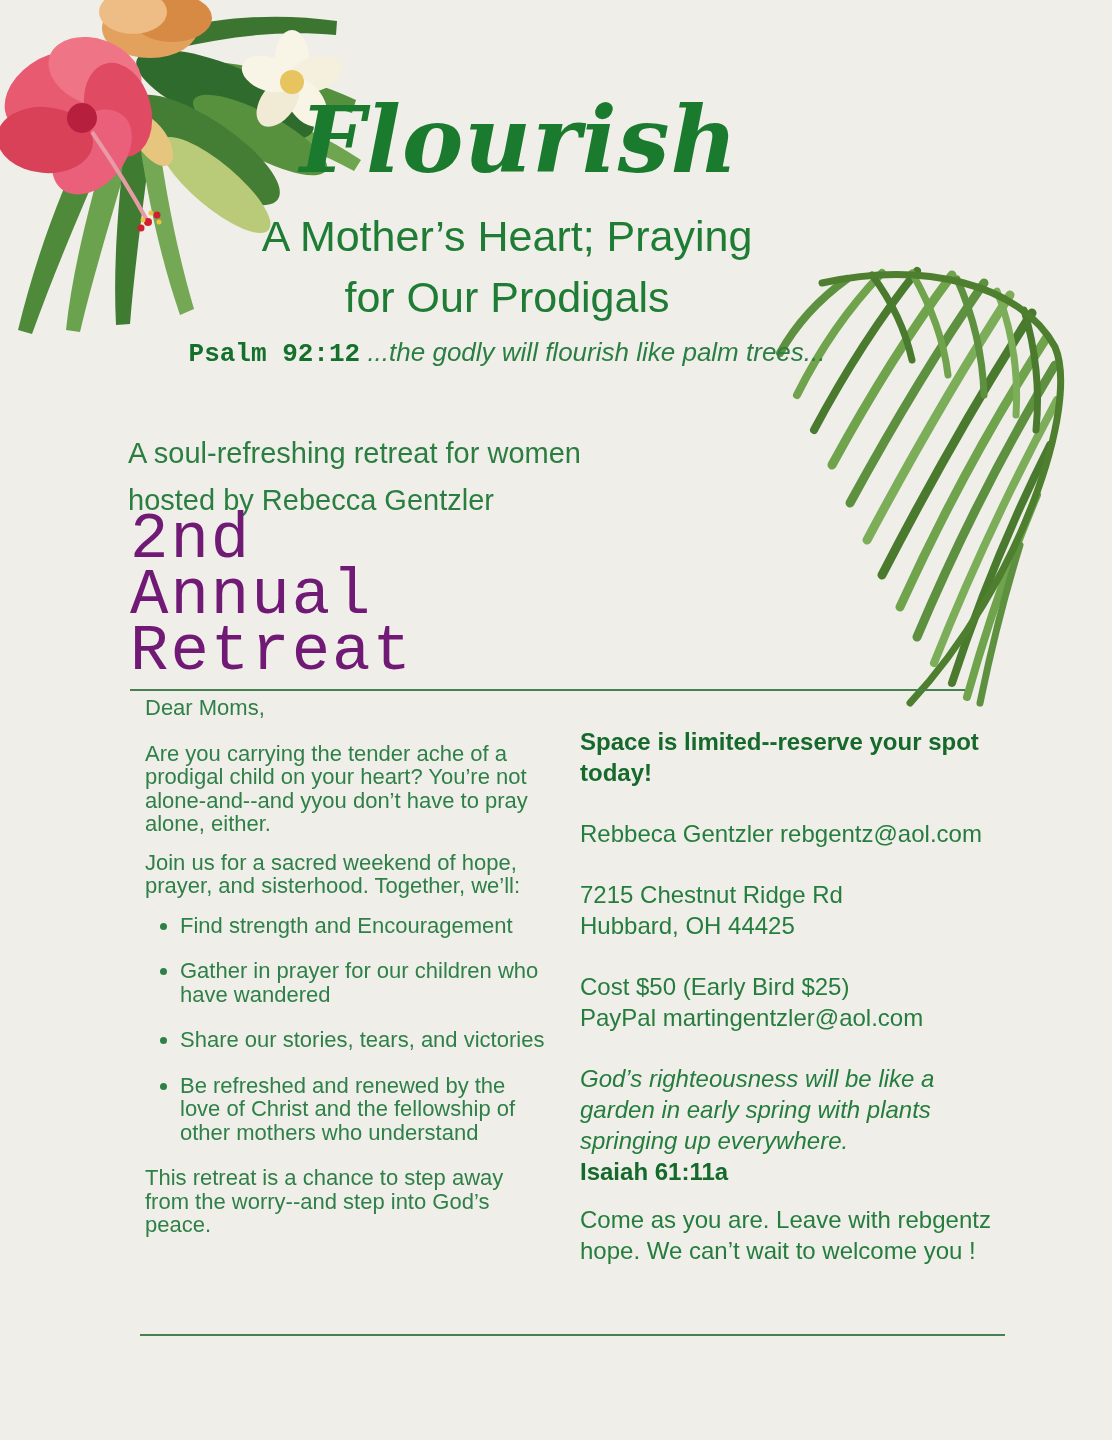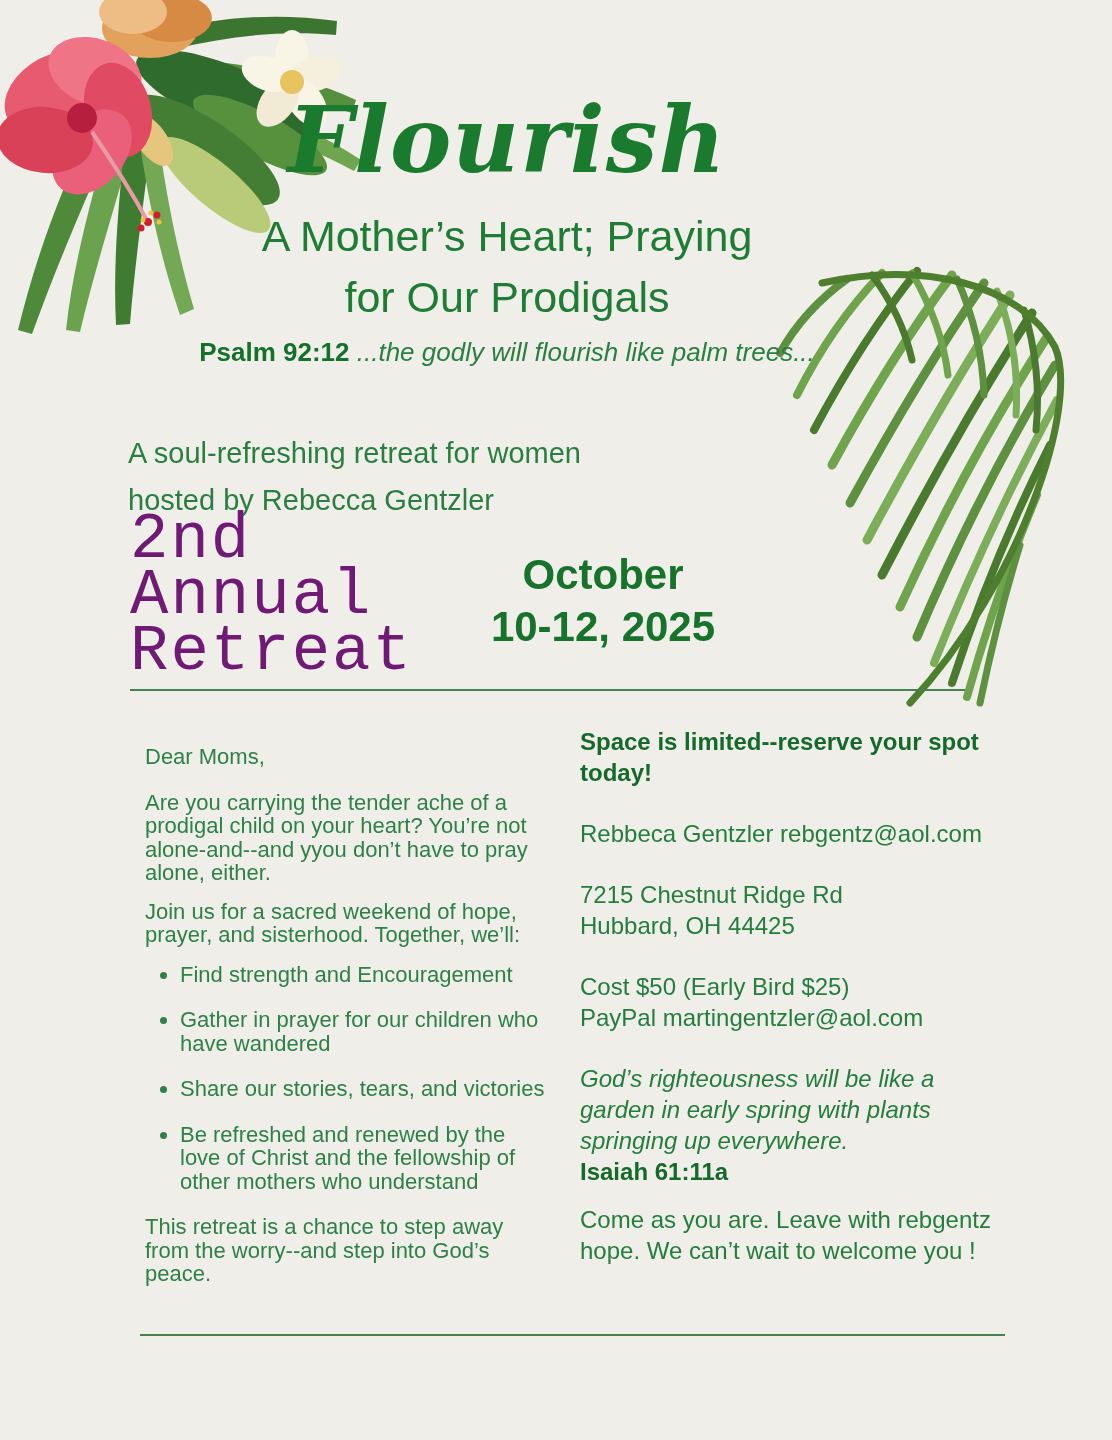--- a/index.html
+++ b/index.html
@@ -5,33 +5,33 @@
   html,body { margin:0; padding:0; }
   .page {
     position:relative; width:1112px; height:1440px;
     background:#efeee8; overflow:hidden;
     font-family:"Liberation Sans", sans-serif;
   }
   .abs { position:absolute; }
 
   
   .title {
-    left:0; top:86px; width:1014px; text-align:center;
+    left:12px; top:86px; width:1014px; text-align:center;
     font-family:"DejaVu Serif", serif; font-style:italic; font-weight:bold;
     font-size:92px; color:#1a7a2e; letter-spacing:1px;
   }
   .subtitle {
     left:0; top:206px; width:1014px; text-align:center;
     font-size:43px; line-height:61px; color:#1e7c35;
   }
   .verse {
     left:0; top:337px; width:1014px; text-align:center;
     font-size:26px; color:#2b7e42;
   }
-  .verse .ref { font-weight:bold; font-style:normal; color:#15702c; }
+  .verse .ref { font-weight:bold; font-style:normal; color:#15702c;font-family:Liberation Mono, monospace; }
   .verse .txt { font-style:italic; }
 
   
   .intro {
     left:128px; top:430px; width:560px;
     font-size:29px; line-height:47px; color:#2a7e40;
   }
   .edition {
     left:130px; top:512px;
     font-family:Liberation Mono, monospace; font-size:64px; line-height:56px;
@@ -40,21 +40,21 @@
   .date {
     left:420px; top:549px; width:366px; text-align:center;
     font-size:42px; line-height:52px; font-weight:bold; color:#17722c;
   }
   .rule { height:2px; background:#46814f; }
   .rule1 { left:130px; top:689px; width:835px; }
   .rule2 { left:140px; top:1334px; width:865px; }
 
   
   .col-left {
-    left:145px; top:745px; width:404px;
+    left:145px; top:696px; width:404px;
     font-size:22px; line-height:23.5px; color:#2f8048;
   }
   .col-left p { margin:0 0 15px 0; }
   .col-left .salutation { margin-bottom:22px; }
   .col-left ul { margin:16px 0 0 0; padding-left:35px; }
   .col-left li { margin-bottom:22px; }
   .col-left .closing { margin-top:4px; }
 
   
   .col-right {
@@ -167,24 +167,20 @@
     <div>A soul-refreshing retreat for women</div>
     <div>hosted by Rebecca Gentzler</div>
   </div>
 
   <div class="abs edition">
     <div>2nd</div>
     <div>Annual</div>
     <div>Retreat</div>
   </div>
 
-  <div class="abs date">
-    <div>October</div>
-    <div>10-12, 2025</div>
-  </div>
 
   <div class="abs rule rule1"></div>
 
   <div class="abs col-left">
     <p class="salutation">Dear Moms,</p>
     <p>Are you carrying the tender ache of a prodigal child on your heart? You’re not alone-and--and yyou don’t have to pray alone, either.</p>
     <p>Join us for a sacred weekend of hope, prayer, and sisterhood. Together, we’ll:</p>
     <ul>
       <li>Find strength and Encouragement</li>
       <li>Gather in prayer for our children who have wandered</li>

